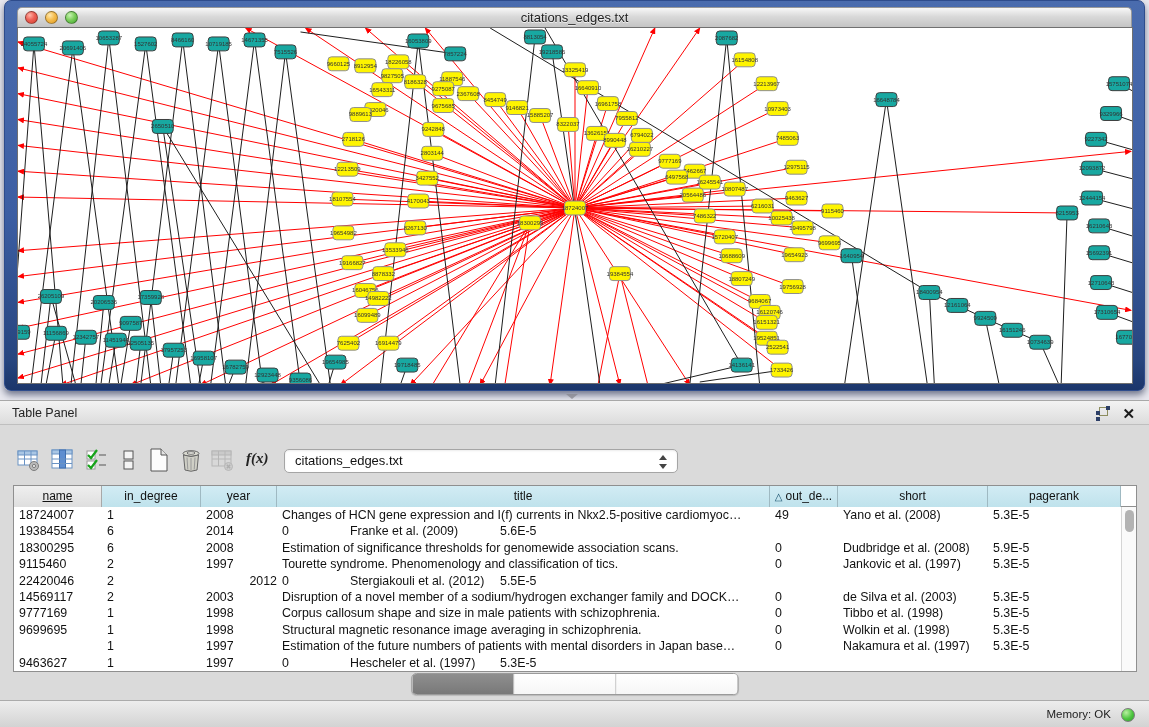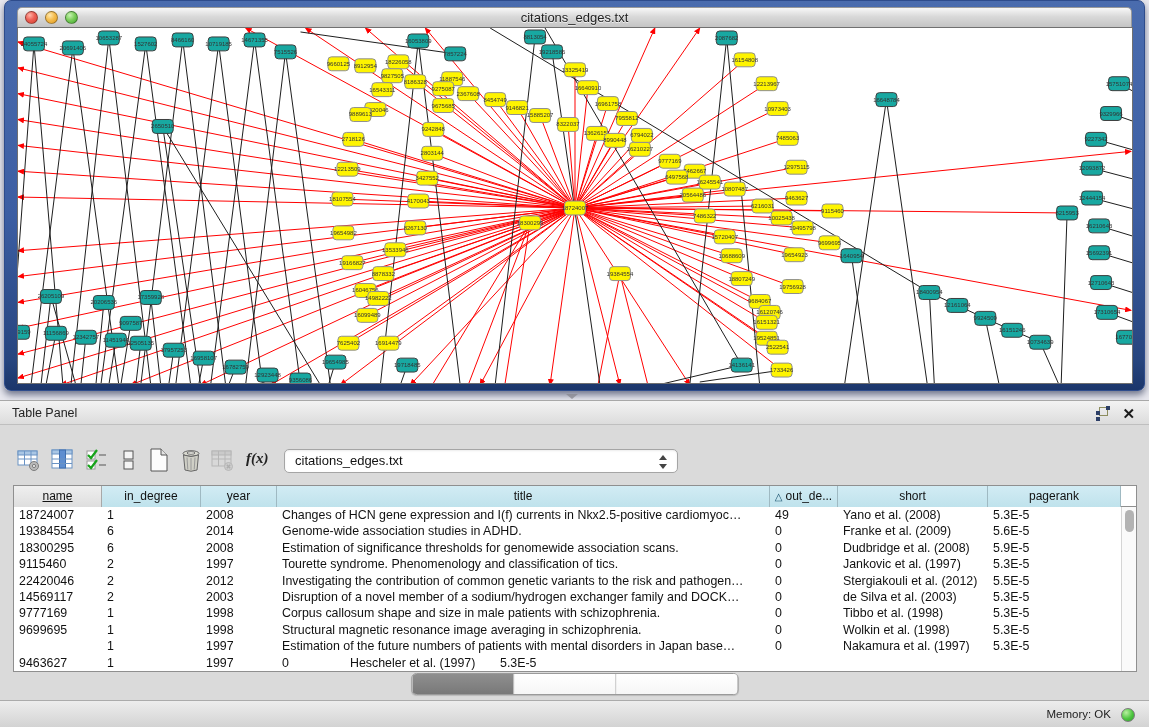--- a/index.html
+++ b/index.html
@@ -863,21 +863,20 @@
         <div class="td" style="width: 76px;">2008</div>
         <div class="td" style="width: 493px;">Changes of HCN gene expression and I(f) currents in Nkx2.5-positive cardiomyoc…</div>
         <div class="td" style="width: 68px;">49</div>
         <div class="td" style="width: 150px;">Yano et al. (2008)</div>
         <div class="td" style="width: 133px;">5.3E-5</div>
       </div>
       <div class="tr">
         <div class="td" style="width: 88px;">19384554</div>
         <div class="td" style="width: 99px;">6</div>
         <div class="td" style="width: 76px;">2014</div>
-        <div class="td" style="width: 493px;">Genome-wide association studies in ADHD.</div>
         <div class="td" style="width: 68px;">0</div>
         <div class="td" style="width: 150px;">Franke et al. (2009)</div>
         <div class="td" style="width: 133px;">5.6E-5</div>
       </div>
       <div class="tr">
         <div class="td" style="width: 88px;">18300295</div>
         <div class="td" style="width: 99px;">6</div>
         <div class="td" style="width: 76px;">2008</div>
         <div class="td" style="width: 493px;">Estimation of significance thresholds for genomewide association scans.</div>
         <div class="td" style="width: 68px;">0</div>
@@ -889,22 +888,21 @@
         <div class="td" style="width: 99px;">2</div>
         <div class="td" style="width: 76px;">1997</div>
         <div class="td" style="width: 493px;">Tourette syndrome. Phenomenology and classification of tics.</div>
         <div class="td" style="width: 68px;">0</div>
         <div class="td" style="width: 150px;">Jankovic et al. (1997)</div>
         <div class="td" style="width: 133px;">5.3E-5</div>
       </div>
       <div class="tr">
         <div class="td" style="width: 88px;">22420046</div>
         <div class="td" style="width: 99px;">2</div>
-        <div class="td" style="width: 76px;">2012</div>
-        <div class="td" style="width: 493px;">Investigating the contribution of common genetic variants to the risk and pathogen…</div>
+        <div class="td" style="width: 76px; text-align: right;">2012</div>
         <div class="td" style="width: 68px;">0</div>
         <div class="td" style="width: 150px;">Stergiakouli et al. (2012)</div>
         <div class="td" style="width: 133px;">5.5E-5</div>
       </div>
       <div class="tr">
         <div class="td" style="width: 88px;">14569117</div>
         <div class="td" style="width: 99px;">2</div>
         <div class="td" style="width: 76px;">2003</div>
         <div class="td" style="width: 493px;">Disruption of a novel member of a sodium/hydrogen exchanger family and DOCK…</div>
         <div class="td" style="width: 68px;">0</div>

